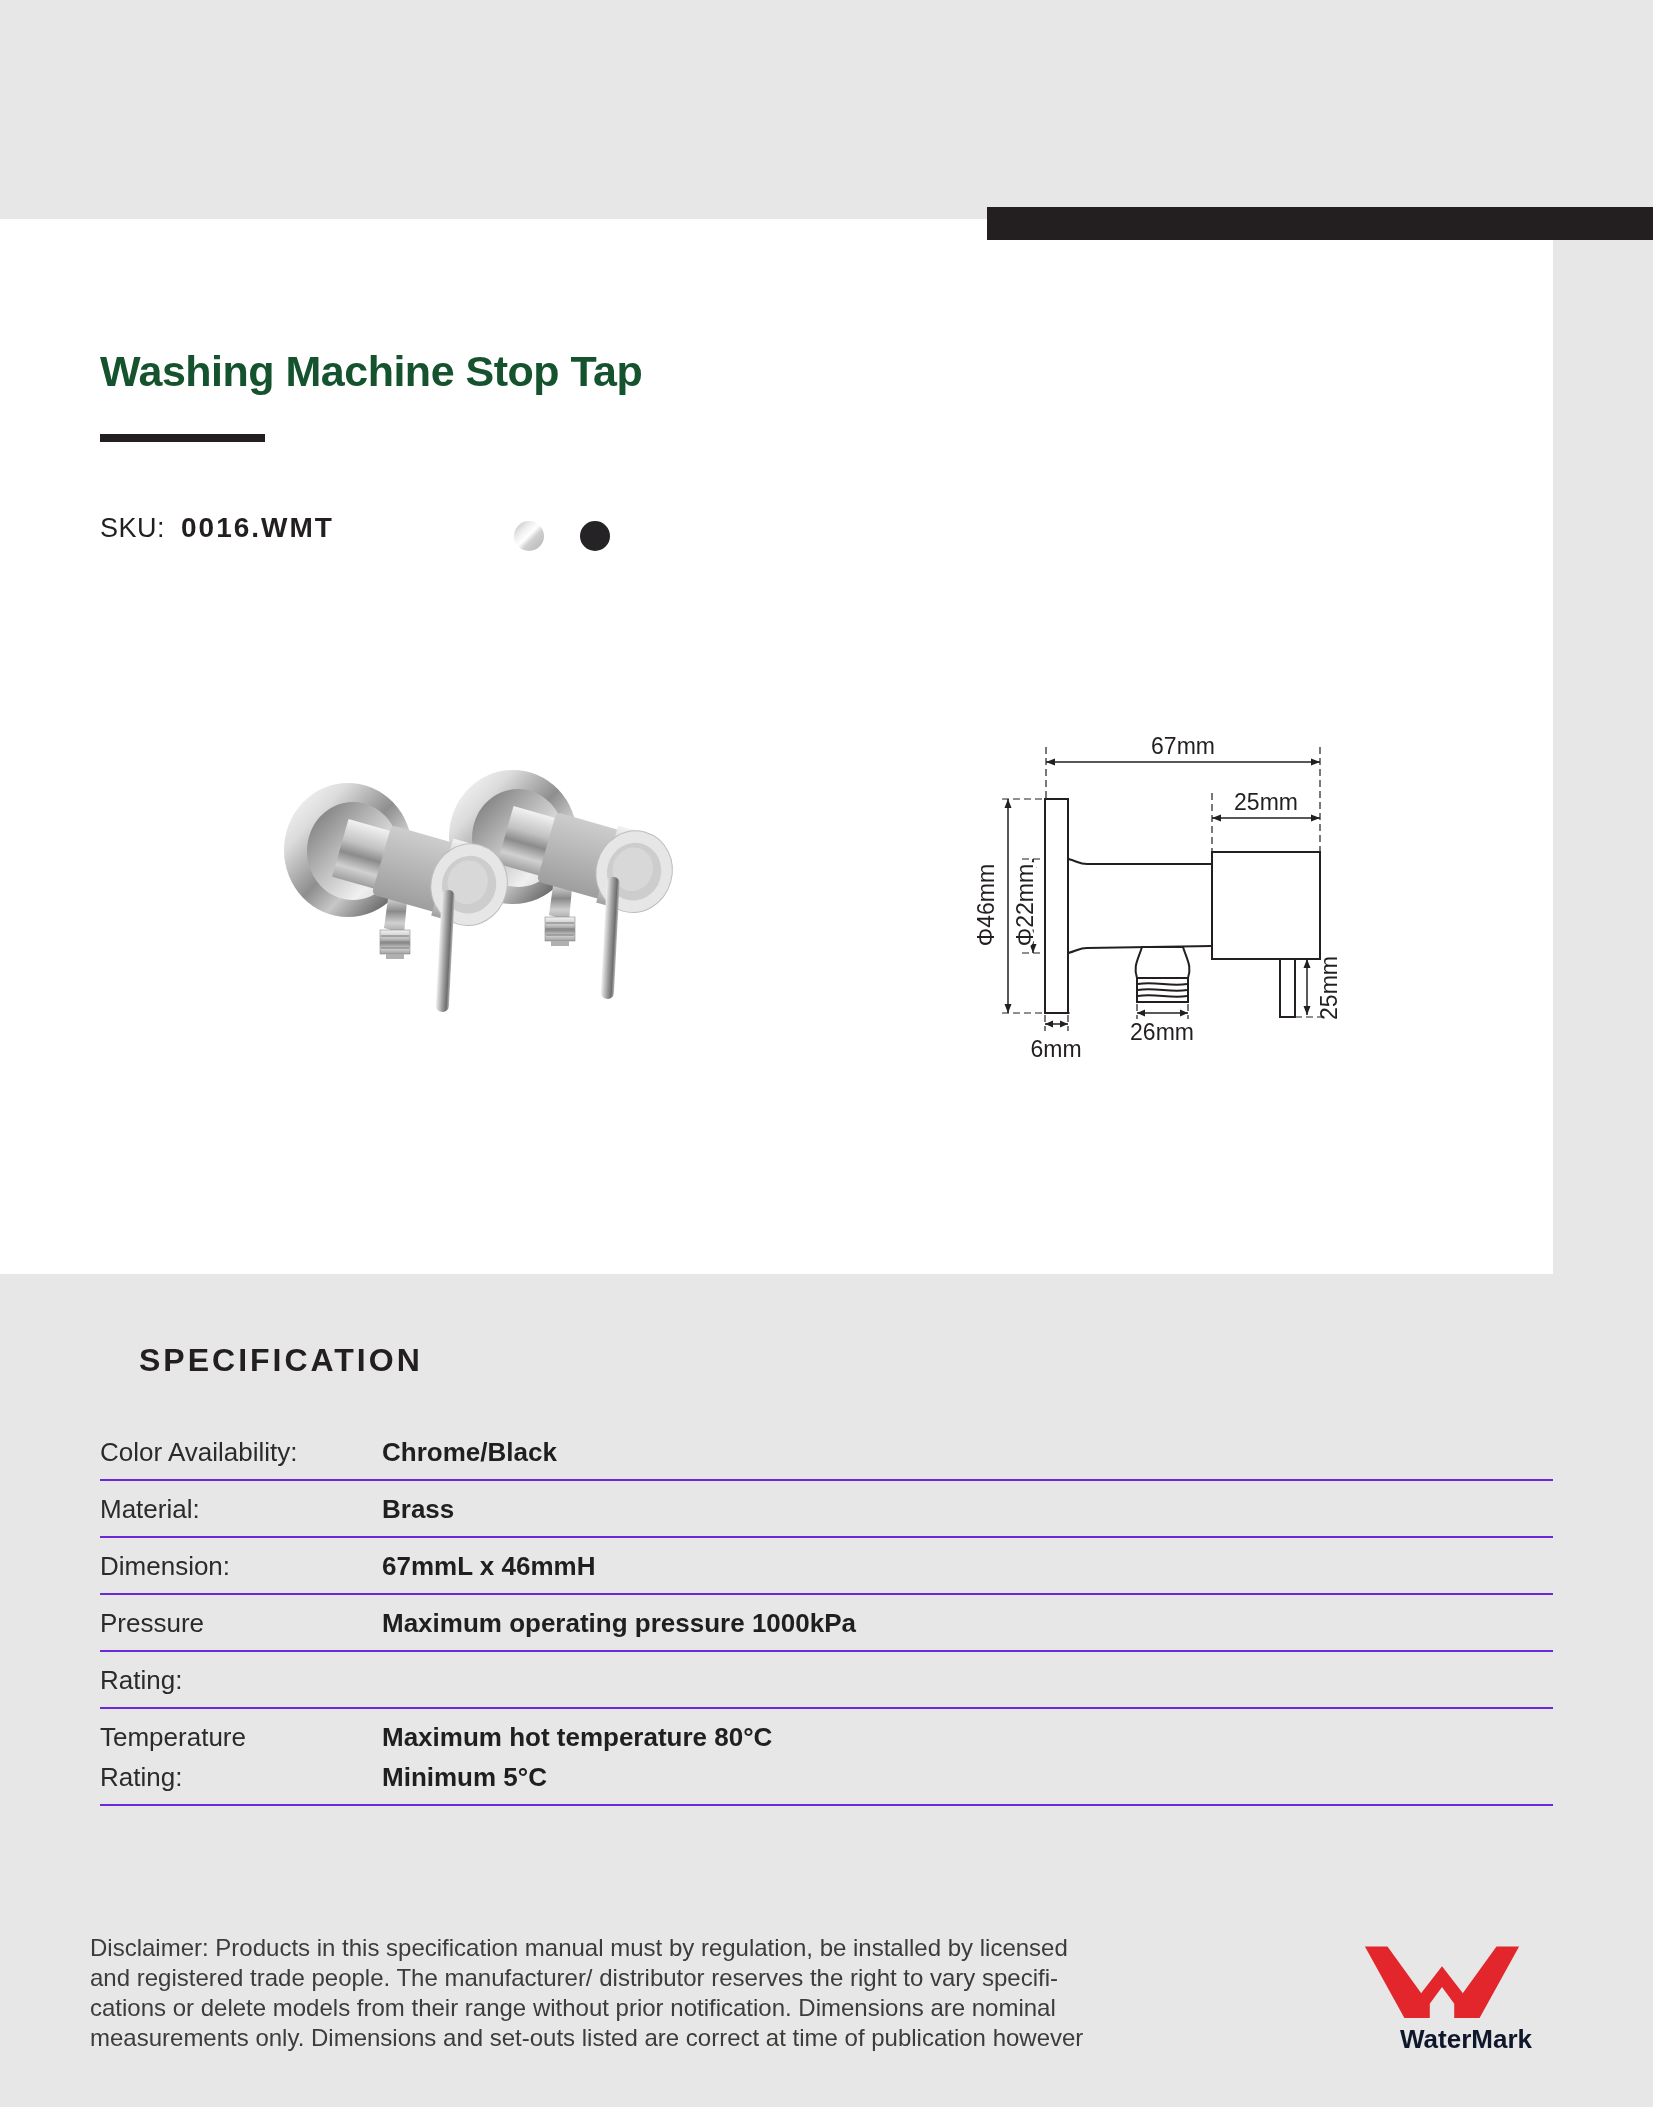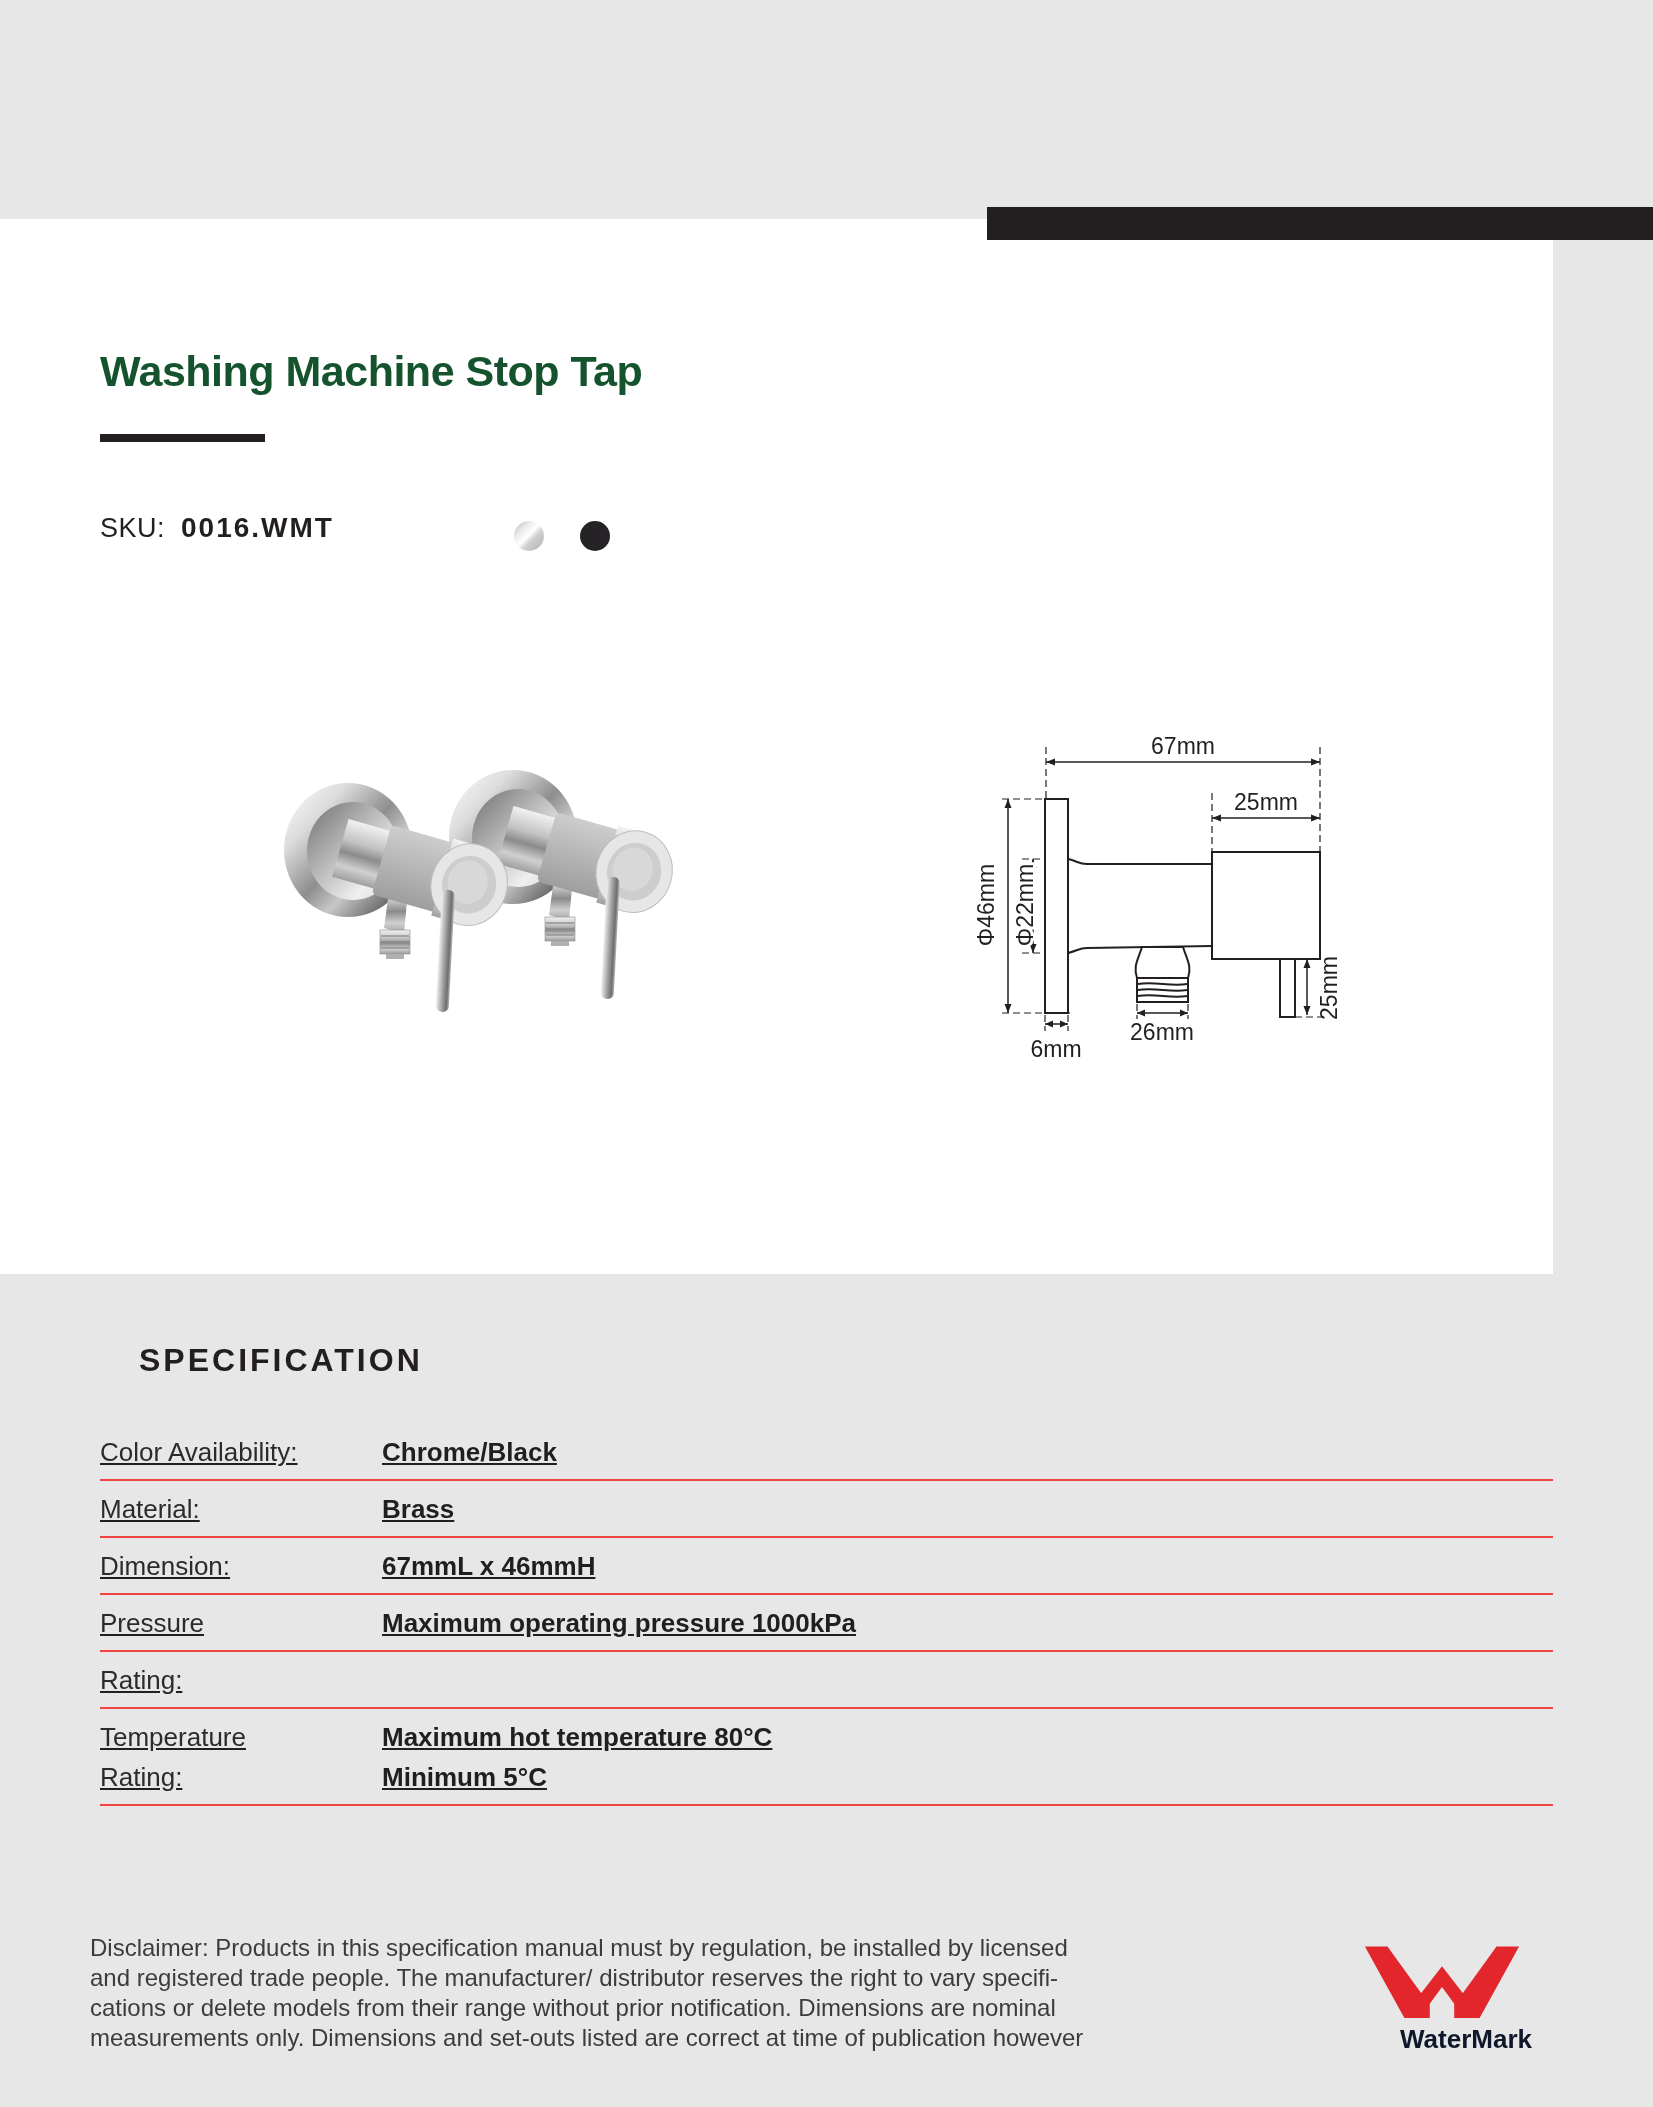--- a/index.html
+++ b/index.html
@@ -17,21 +17,21 @@
   .title-underline{left:100px;top:434px;width:165px;height:8px;background:#231f20;}
   .sku-row{left:100px;top:512px;display:flex;align-items:center;white-space:nowrap;}
   .sku-label{font-size:27px;font-weight:400;letter-spacing:0.5px;}
   .sku-value{font-size:28px;font-weight:700;letter-spacing:2px;margin-left:16px;}
   .swatch{width:30px;height:30px;border-radius:50%;}
   .swatch-chrome{left:514px;top:521px;background:linear-gradient(135deg,#b9b9b9 0%,#ededed 30%,#ffffff 48%,#cfcfcf 62%,#b3b3b3 100%);}
   .swatch-black{left:580px;top:521px;background:#262326;}
 
   .spec-heading{left:100px;top:1342px;font-size:32px;font-weight:700;letter-spacing:3px;color:#231f20;margin-left:39px;}
   .spec-table{left:100px;top:1424px;width:1453px;font-size:26px;}
-  .spec-row{display:flex;border-bottom:2px solid #ef4444;padding:8px 0 7px;line-height:40px;text-decoration:underline;}
+  .spec-row{display:flex;border-bottom:2px solid #6d28d9;padding:8px 0 7px;line-height:40px;}
   .spec-label{width:282px;flex:0 0 282px;font-weight:400;color:#2b2b2b;}
   .spec-value{font-weight:700;color:#1f1f1f;}
 
   .disclaimer{left:90px;top:1921px;width:1130px;font-size:24px;line-height:30px;color:#3c3c3b;margin-top:12px;}
   .disclaimer div{white-space:nowrap;}
 
   .watermark-logo{left:1362px;top:1938px;}
   .watermark-brand{left:1352px;top:2024px;width:180px;text-align:right;font-size:26px;font-weight:700;color:#0f172a;}
 
   

